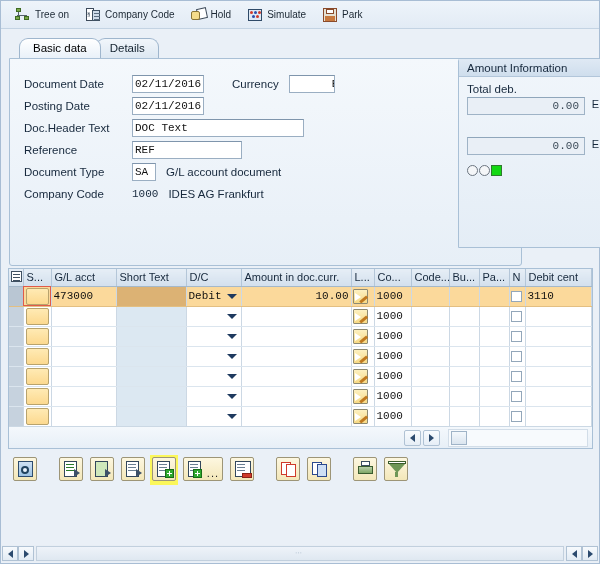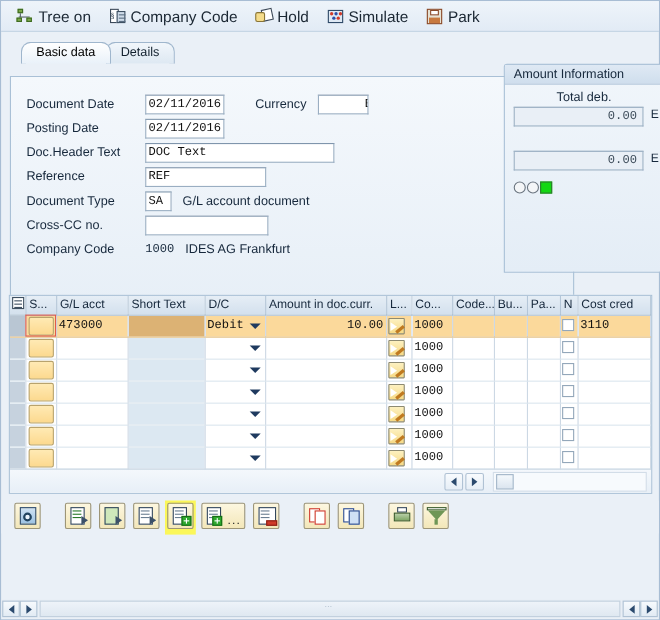--- a/index.html
+++ b/index.html
@@ -37,21 +37,21 @@
   
   .apptoolbar {
     height: 28px;
     background: linear-gradient(to bottom, #eef4fa 0%, #e2ebf5 100%);
     border-bottom: 1px solid #c3d3e3;
     display: flex; align-items: center;
     padding-left: 14px;
     gap: 16px;
   }
   .tbitem { display: flex; align-items: center; gap: 4px; cursor: default; }
-  .tbitem .lbl { font-size: 14px; color: #1b2733; white-space: nowrap; }
+  .tbitem .lbl { font-size: 10px; color: #1b2733; white-space: nowrap; }
   .tbicon { width: 16px; height: 16px; display: inline-block; position: relative; flex: 0 0 16px; }
 
   
   .tabstrip {
     position: relative;
     height: 22px;
     margin: 7px 0 0 18px;
     display: flex; align-items: flex-end;
   }
   .tab {
@@ -75,37 +75,36 @@
   .tab.inactive { z-index: 2; background: linear-gradient(to bottom, #f1f6fb, #dde8f2); }
 
   
   .panels { position: relative; margin: 0 6px 0 8px; height: 210px; }
   .basicpanel {
     position: absolute; left: 0; top: 0;
     width: 513px; height: 208px;
     background: linear-gradient(to bottom, #f4f8fc, #e7eff7);
     border: 1px solid #a9c0d6;
     border-radius: 0 3px 3px 3px;
-    margin-top: 11px;
   }
   .amountpanel {
     position: absolute; left: 449px; top: 0;
     width: 144px; height: 190px;
     background: linear-gradient(to bottom, #f1f6fb, #e4edf6);
     border: 1px solid #a9c0d6;
     border-radius: 3px 3px 0 0;
   }
   .amounthdr {
     height: 18px; line-height: 18px;
     padding-left: 8px;
     font-size: 11.5px; color: #16283c;
     background: linear-gradient(to bottom, #dfe9f4, #cfdeed);
     border-bottom: 1px solid #b2c6da;
   }
-  .amtlabel { font-size: 11.5px; color: #17293d; padding-left: 8px; margin-left: 39px; }
+  .amtlabel { font-size: 11.5px; color: #17293d; padding-left: 8px; }
   .amtfield {
     margin: 2px 0 0 8px;
     width: 118px; height: 18px;
     background: #e9eff6;
     border: 1px solid #9fb3c6;
     border-top-color: #8fa6bb;
     font-family: "Liberation Mono", monospace;
     font-size: 11px; color: #3b4a58;
     text-align: right; line-height: 17px;
     padding-right: 5px;
@@ -550,24 +549,20 @@
           <span class="flabel">Reference</span>
           <span class="finput w-ref">REF</span>
         </div>
 
         <div class="frow">
           <span class="flabel">Document Type</span>
           <span class="finput w-type">SA</span>
           <span class="statictext">G/L account document</span>
         </div>
 
-        <div class="frow">
-          <span class="flabel">Cross-CC no.</span>
-          <span class="finput w-cc"></span>
-        </div>
 
         <div class="frow">
           <span class="flabel">Company Code</span>
           <span class="staticval">1000</span>
           <span class="statictext">IDES AG Frankfurt</span>
         </div>
 
       </div>
     </div>
 
@@ -625,21 +620,21 @@
           <th>G/L acct</th>
           <th>Short Text</th>
           <th>D/C</th>
           <th>Amount in doc.curr.</th>
           <th>L...</th>
           <th>Co...</th>
           <th>Code...</th>
           <th>Bu...</th>
           <th>Pa...</th>
           <th>N</th>
-          <th>Cost cred</th>
+          <th>Debit cent</th>
         </tr>
       </thead>
       <tbody>
 
         <tr class="row-filled">
           <td class="c-sel"></td>
           <td class="c-s">
               <div class="scell"></div>
             </td>
           <td>473000</td>

